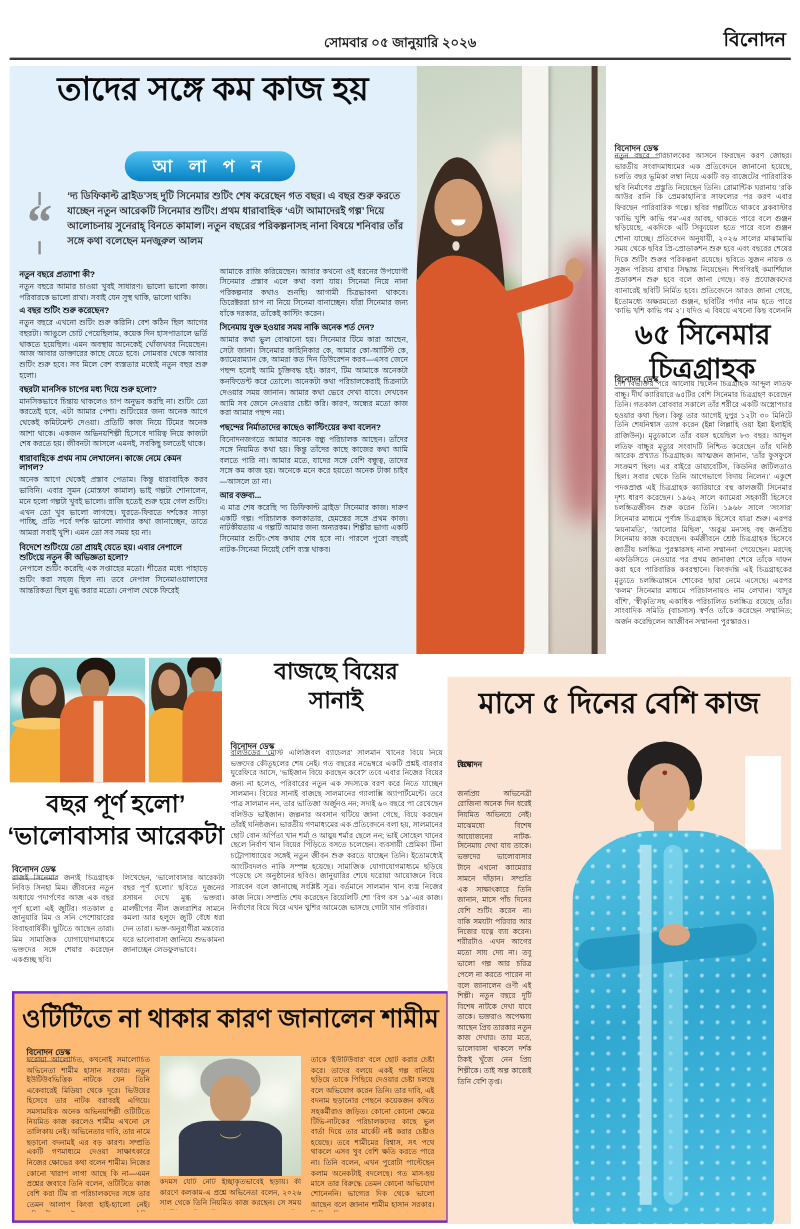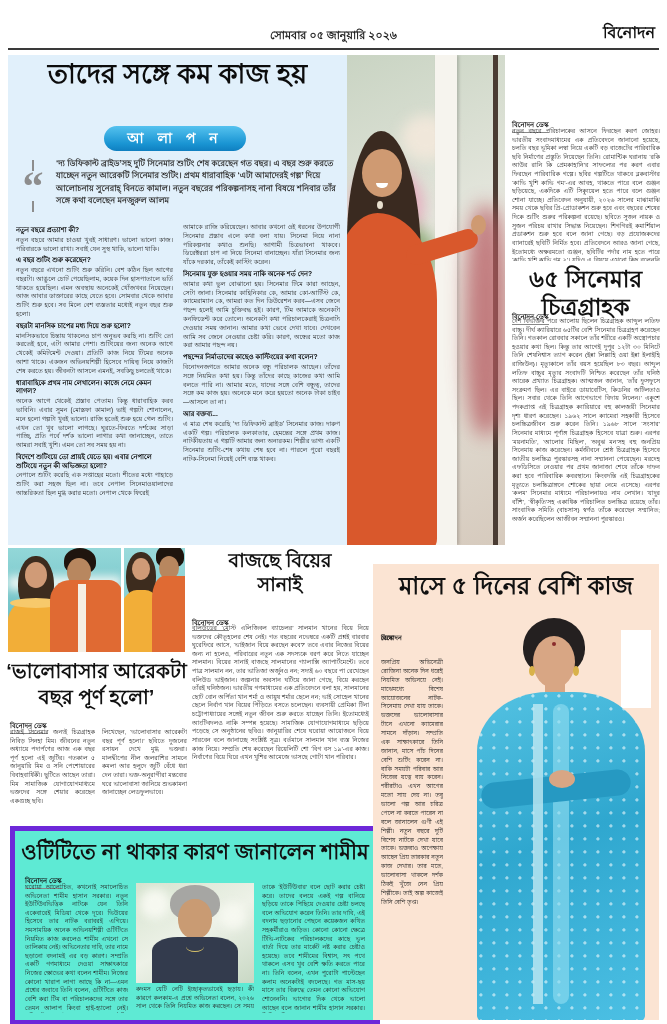--- a/index.html
+++ b/index.html
@@ -52,21 +52,21 @@
   
   .ann-hl{left:6px;top:658px;width:181px;text-align:center;font-size:20px;font-weight:800;line-height:1.3;}
   .ann-by{left:10px;top:714px;}
   .ann-body{left:10px;top:728px;width:177px;height:100px;display:flex;gap:7px;overflow:hidden;}
   .ann-col{width:85px;overflow:hidden;}
   
   .sal-hl{left:190px;top:549px;width:180px;text-align:center;font-size:19px;font-weight:800;line-height:1.28;}
   .sal-by{left:192px;top:611px;}
   .sal-body{left:192px;top:624px;width:177px;height:198px;}
   
-  .ott-box{left:10px;top:826px;width:360px;height:189px;border:5px solid #6d28d9;background:#5eead4;}
+  .ott-box{left:10px;top:826px;width:360px;height:189px;border:2px solid #6d28d9;background:#fdba74;}
   .ott-hl{position:absolute;left:0;right:0;top:5px;text-align:center;font-size:21px;font-weight:800;}
   .ott-by{position:absolute;left:10px;top:38px;}
   .ott-cols{position:absolute;left:10px;top:52px;width:340px;height:130px;display:flex;gap:8px;overflow:hidden;}
   .ott-c1,.ott-c3{flex:1;overflow:hidden;}
   .ott-c2{width:118px;flex:0 0 118px;}
   .ott-c2 .cap{font-size:6.1px;line-height:1.4;text-align:justify;color:#222;margin-top:2px;height:26px;overflow:hidden;}
   
   .work-box{left:373px;top:548px;width:286px;height:456px;background:#fbe4d3;overflow:hidden;margin-top:16px;}
   .work-hl{position:absolute;left:0;right:0;top:3px;text-align:center;font-size:24px;font-weight:800;}
   .work-by{position:absolute;left:8px;top:70px;width:44px;font-size:6.4px;font-weight:800;line-height:1.35;}
@@ -162,22 +162,22 @@
   <div class="abs photo photo-b">
     <div style="inset:0;background:linear-gradient(180deg,#9adadb 0%,#74c3c8 100%);"></div>
     <div style="left:2px;top:4px;width:30px;height:50px;background:#3d2c1e;border-radius:48%;"></div>
     <div style="left:8px;top:10px;width:18px;height:22px;background:#d09b77;border-radius:50%;"></div>
     <div style="left:-4px;top:42px;width:42px;height:62px;background:#f2ae38;border-radius:40% 40% 0 0;"></div>
     <div style="left:32px;top:-4px;width:28px;height:24px;background:#1f150e;border-radius:50% 50% 40% 40%;"></div>
     <div style="left:35px;top:8px;width:20px;height:24px;background:#b8875f;border-radius:50%;"></div>
     <div style="left:28px;top:28px;width:40px;height:76px;background:#e06a33;border-radius:30% 10% 0 0;"></div>
   </div>
   <div class="abs ann-hl">
+    <div>বছর পূর্ণ হলো’</div>
     <div>‘ভালোবাসার আরেকটা</div>
-    <div>বছর পূর্ণ হলো’</div>
   </div>
   <div class="abs ann-by"><span class="byline">বিনোদন ডেস্ক</span></div>
   <div class="abs ann-body">
     <div class="ann-col bodytxt">রাজই সিনেমার জন্যই চিত্রগ্রাহক নিবিড় সিনহা মিম। জীবনের নতুন অধ্যায়ে পদার্পণের আজ এক বছর পূর্ণ হলো এই জুটির। গতকাল ৫ জানুয়ারি মিম ও সনি পেশোয়ারের বিবাহবার্ষিকী। ছুটিতে আছেন তারা। মিম সামাজিক যোগাযোগমাধ্যমে ভক্তদের সঙ্গে শেয়ার করেছেন একগুচ্ছ ছবি।</div>
     <div class="ann-col bodytxt">লিখেছেন, ‘ভালোবাসার আরেকটা বছর পূর্ণ হলো।’ ছবিতে দুজনের রসায়ন দেখে মুগ্ধ ভক্তরা। মালদ্বীপের নীল জলরাশির সামনে কমলা আর হলুদে জুটি বেঁধে ধরা দেন তারা। ভক্ত-অনুরাগীরা মন্তব্যের ঘরে ভালোবাসা জানিয়ে শুভকামনা জানাচ্ছেন লেডফুলভাবে।</div>
   </div>
 
   <div class="abs sal-hl">
     <div>বাজছে বিয়ের</div>
     <div>সানাই</div>

